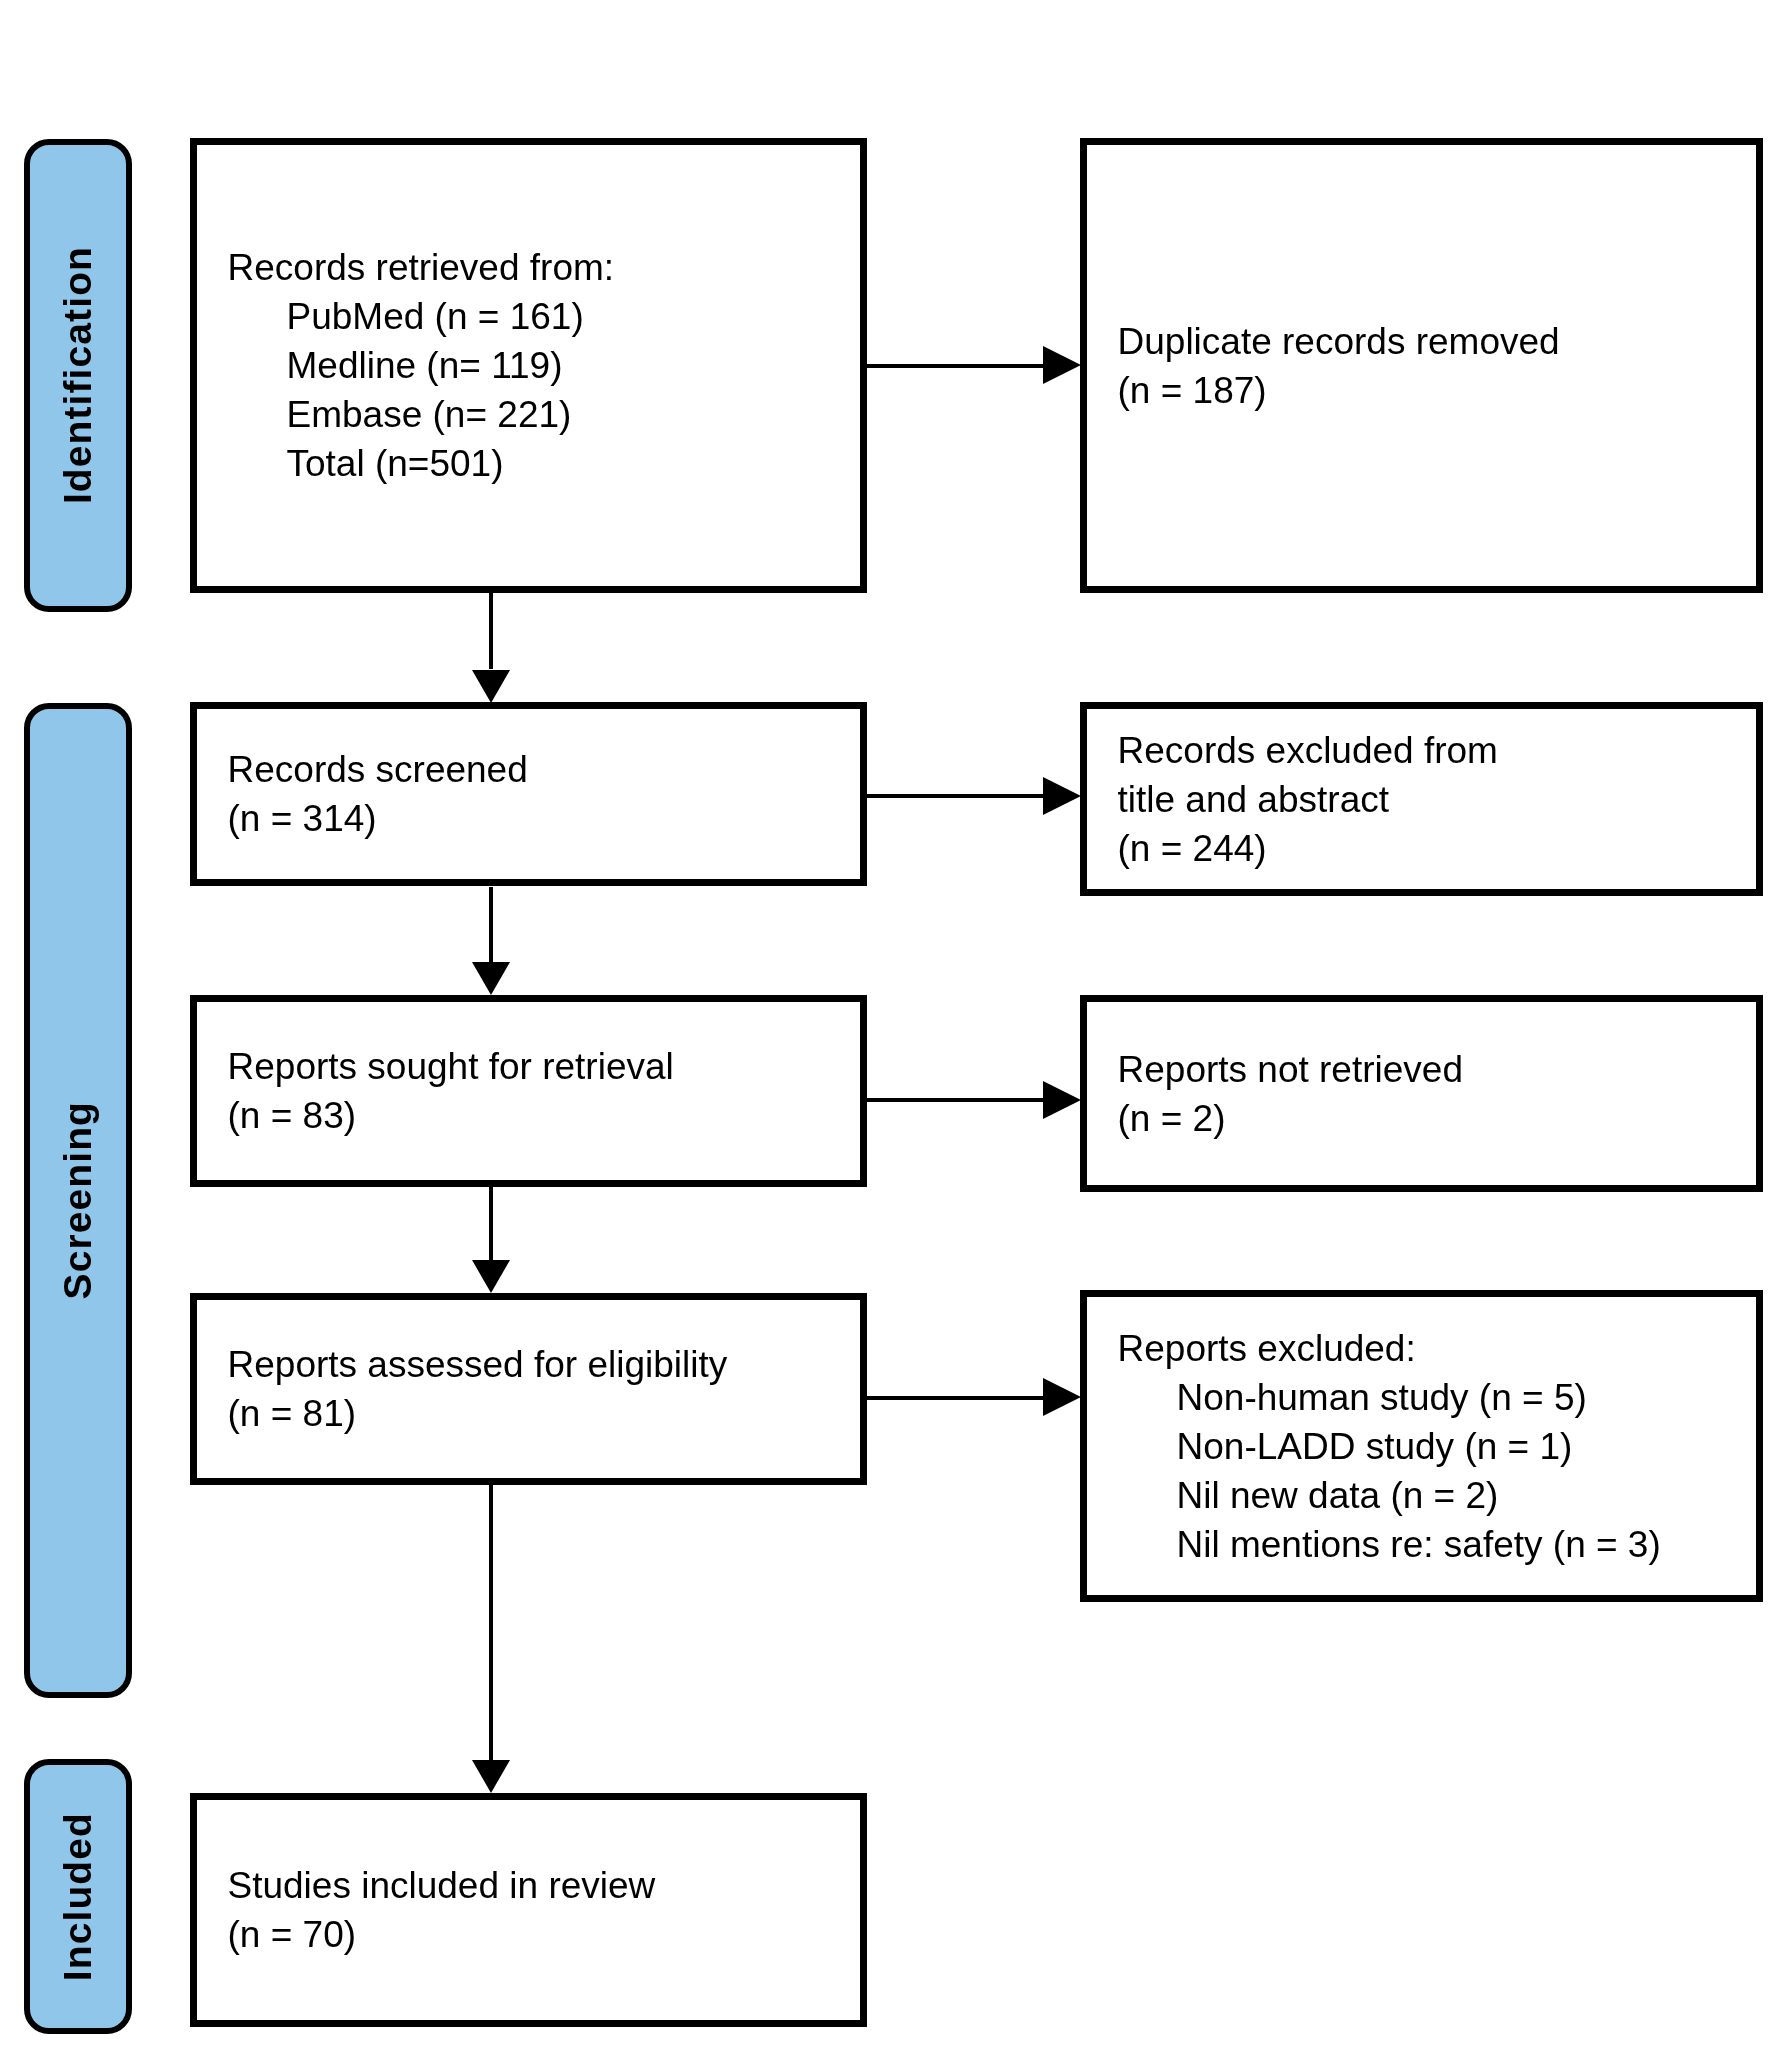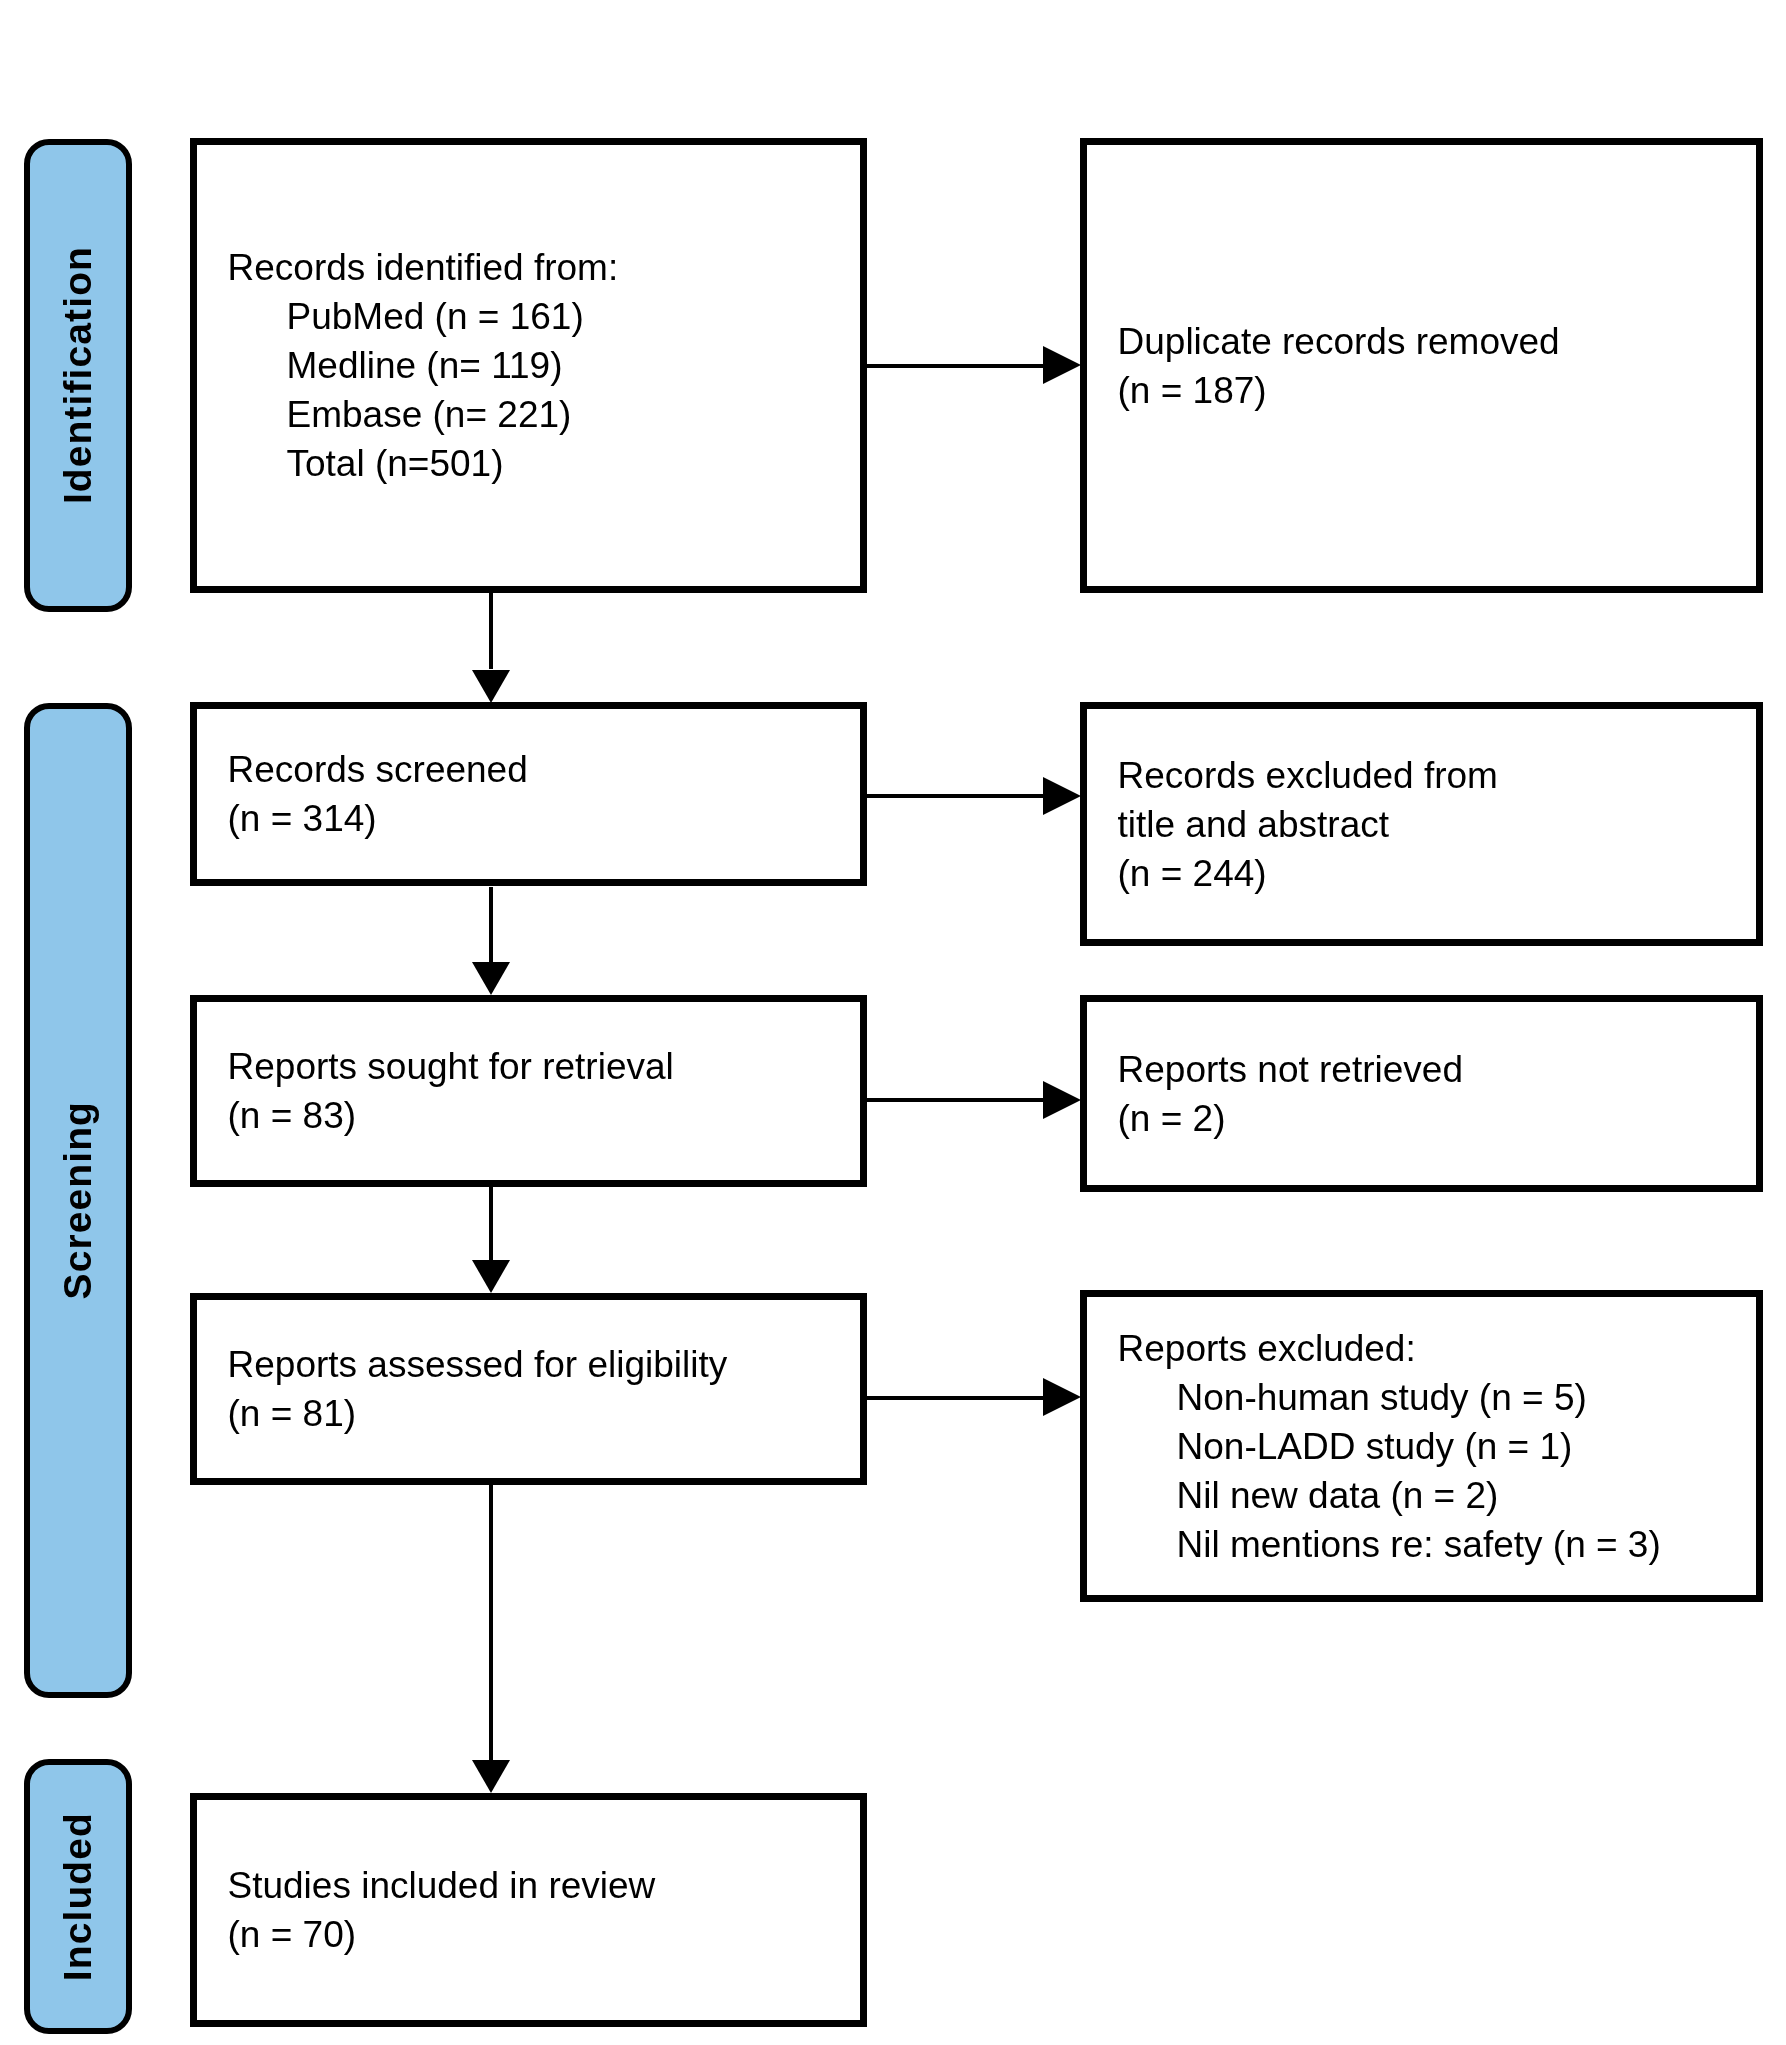--- a/index.html
+++ b/index.html
@@ -59,21 +59,21 @@
   .line{white-space:nowrap;}
   .line.indent{margin-left:59px;}
   .col-left{left:190px;width:677px;}
   .col-right{left:1080px;width:683px;}
   #box-records-identified{top:138px;height:455px;}
   #box-records-screened{top:702px;height:184px;}
   #box-reports-sought{top:995px;height:192px;}
   #box-reports-assessed{top:1293px;height:192px;}
   #box-studies-included{top:1793px;height:234px;}
   #box-duplicates-removed{top:138px;height:455px;}
-  #box-records-excluded{top:702px;height:244px;}
+  #box-records-excluded{top:702px;height:194px;}
   #box-reports-not-retrieved{top:995px;height:197px;}
   #box-reports-excluded{top:1290px;height:312px;}
   
   .vline{position:absolute;left:489px;width:4.2px;background:var(--ink);}
   .vhead{
     position:absolute;left:472px;width:0;height:0;
     border-left:19px solid transparent;
     border-right:19px solid transparent;
     border-top:33px solid var(--ink);
   }
@@ -104,21 +104,21 @@
   </div>
   <div class="stagebox" id="stage-screening">
     <span class="vlabel">Screening</span>
   </div>
   <div class="stagebox" id="stage-included">
     <span class="vlabel">Included</span>
   </div>
 
   <div class="box col-left" id="box-records-identified">
     <div class="box-content">
-      <div class="line">Records identified from:</div>
+      <div class="line">Records retrieved from:</div>
       <div class="line indent">PubMed (n = 161)</div>
       <div class="line indent">Medline (n= 119)</div>
       <div class="line indent">Embase (n= 221)</div>
       <div class="line indent">Total (n=501)</div>
     </div>
   </div>
 
   <div class="box col-left" id="box-records-screened">
     <div class="box-content">
       <div class="line">Records screened</div>

